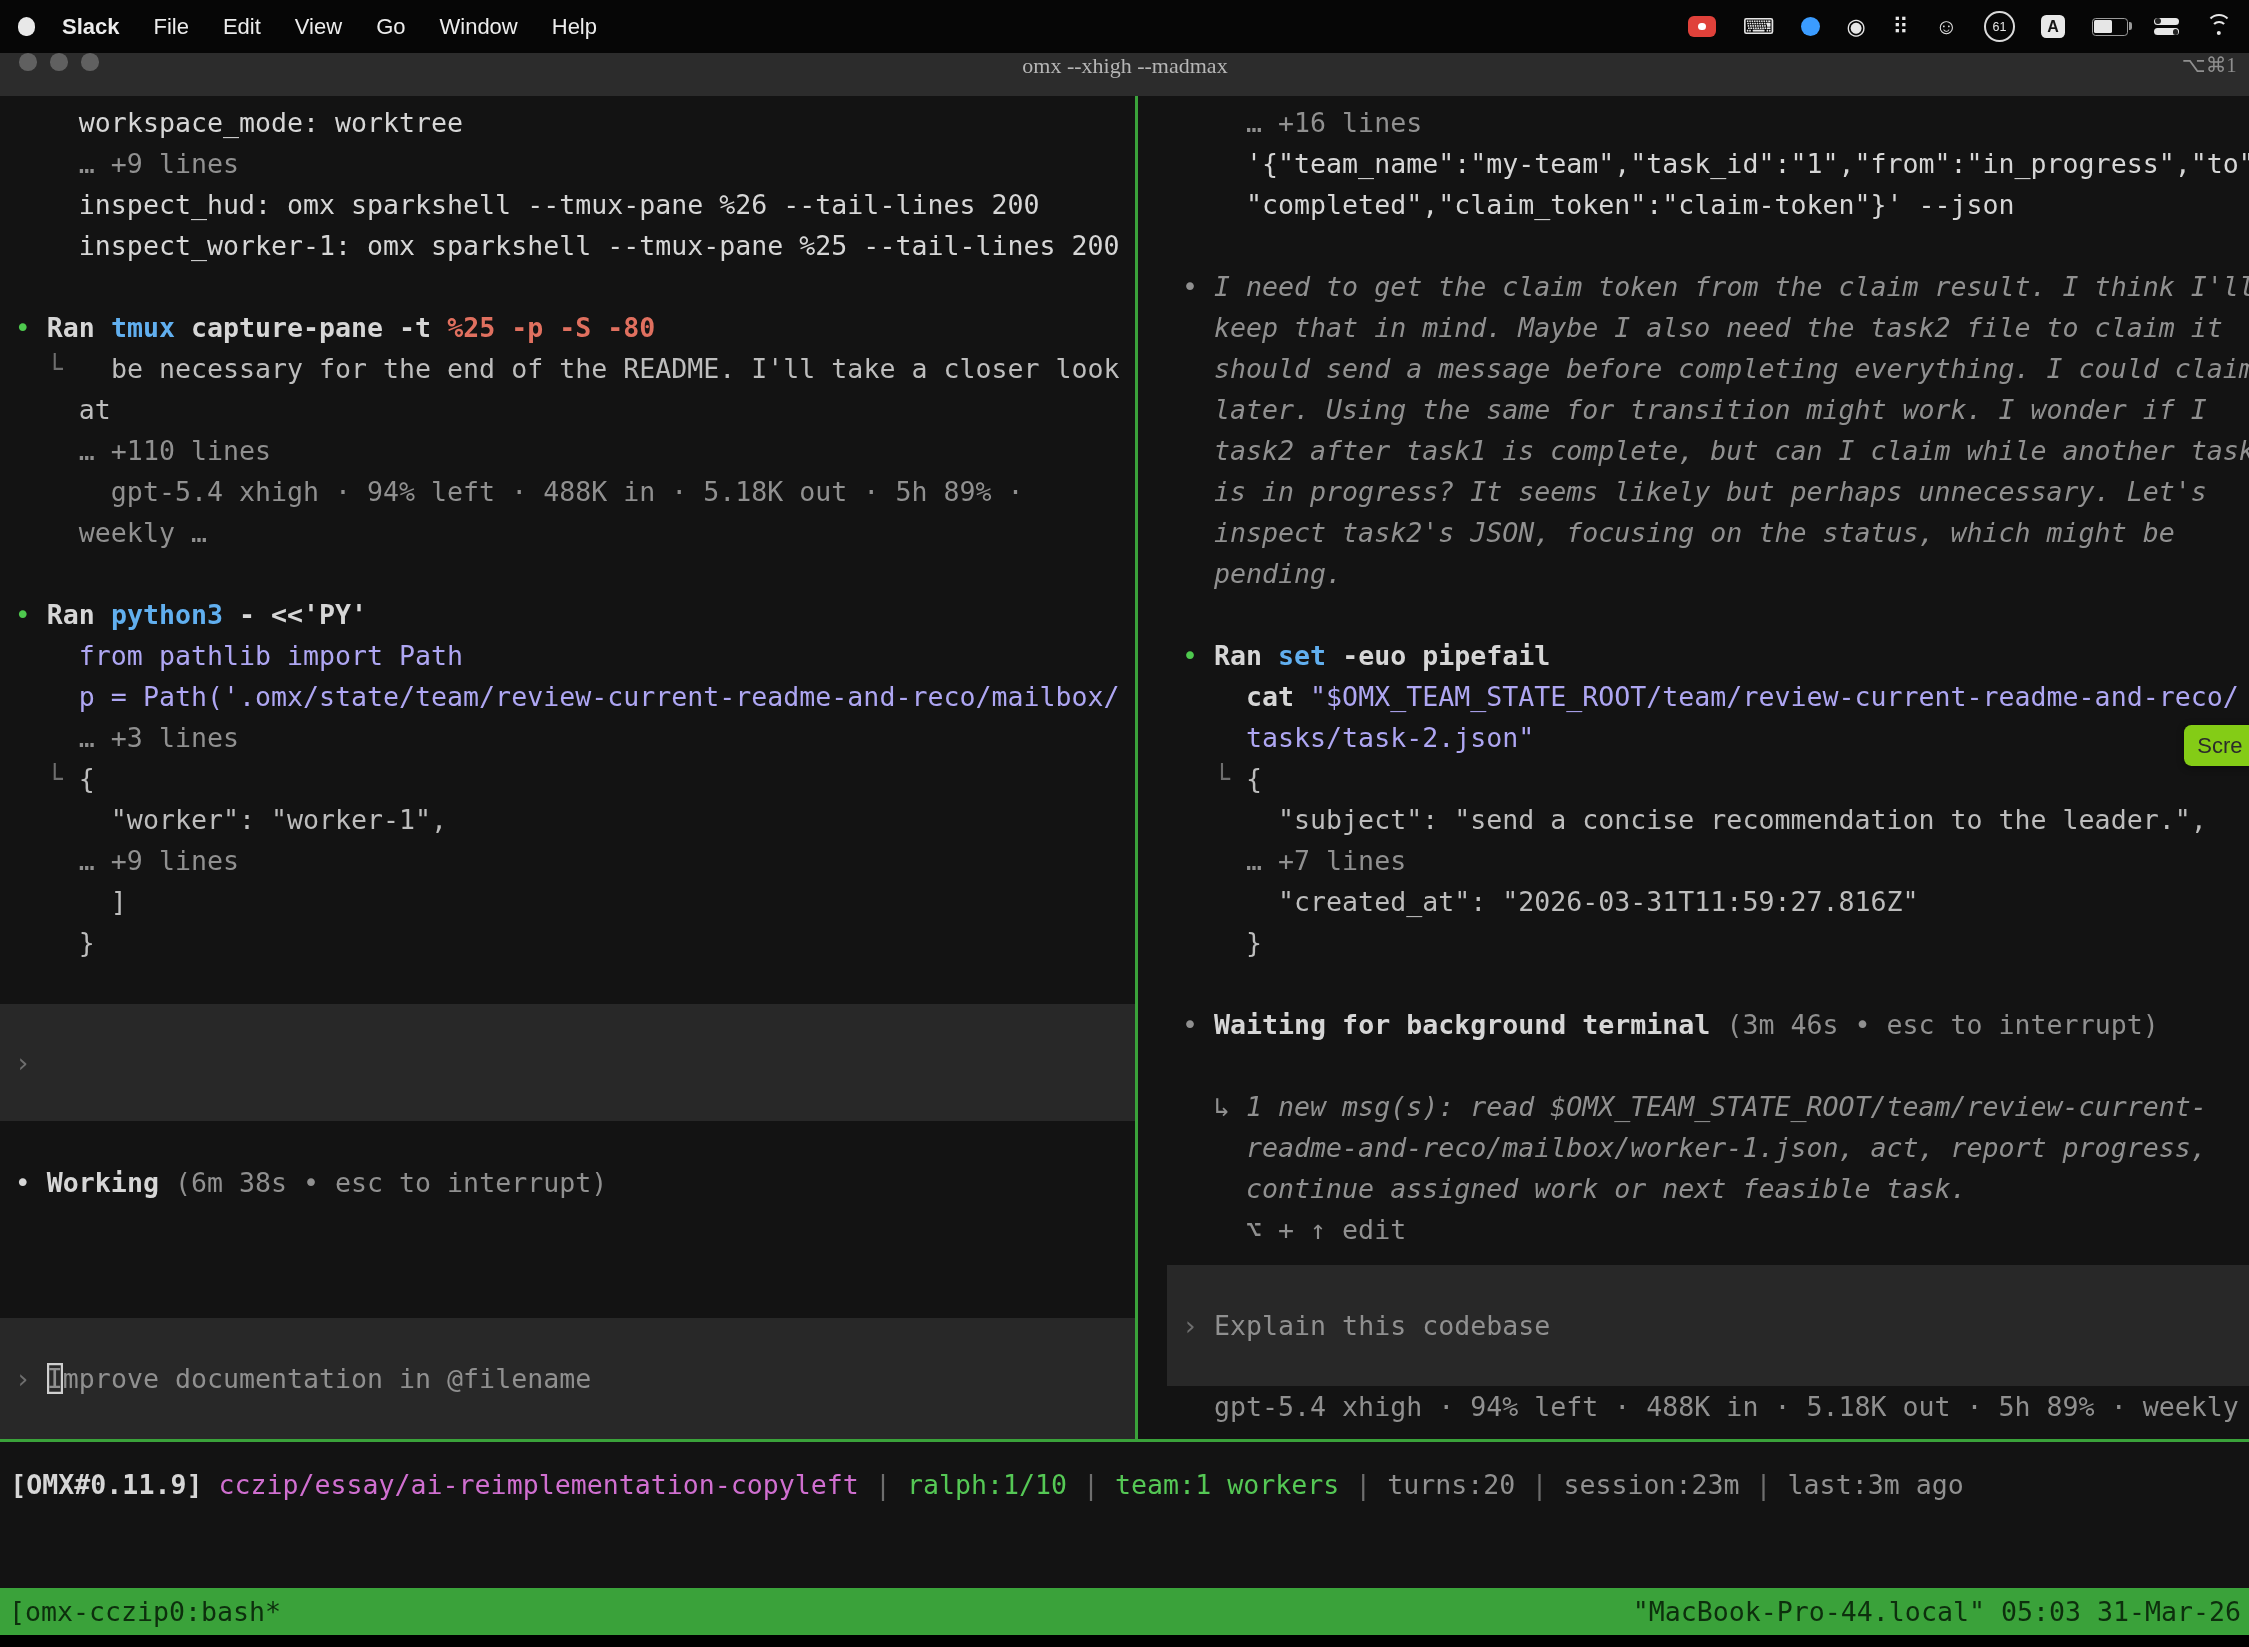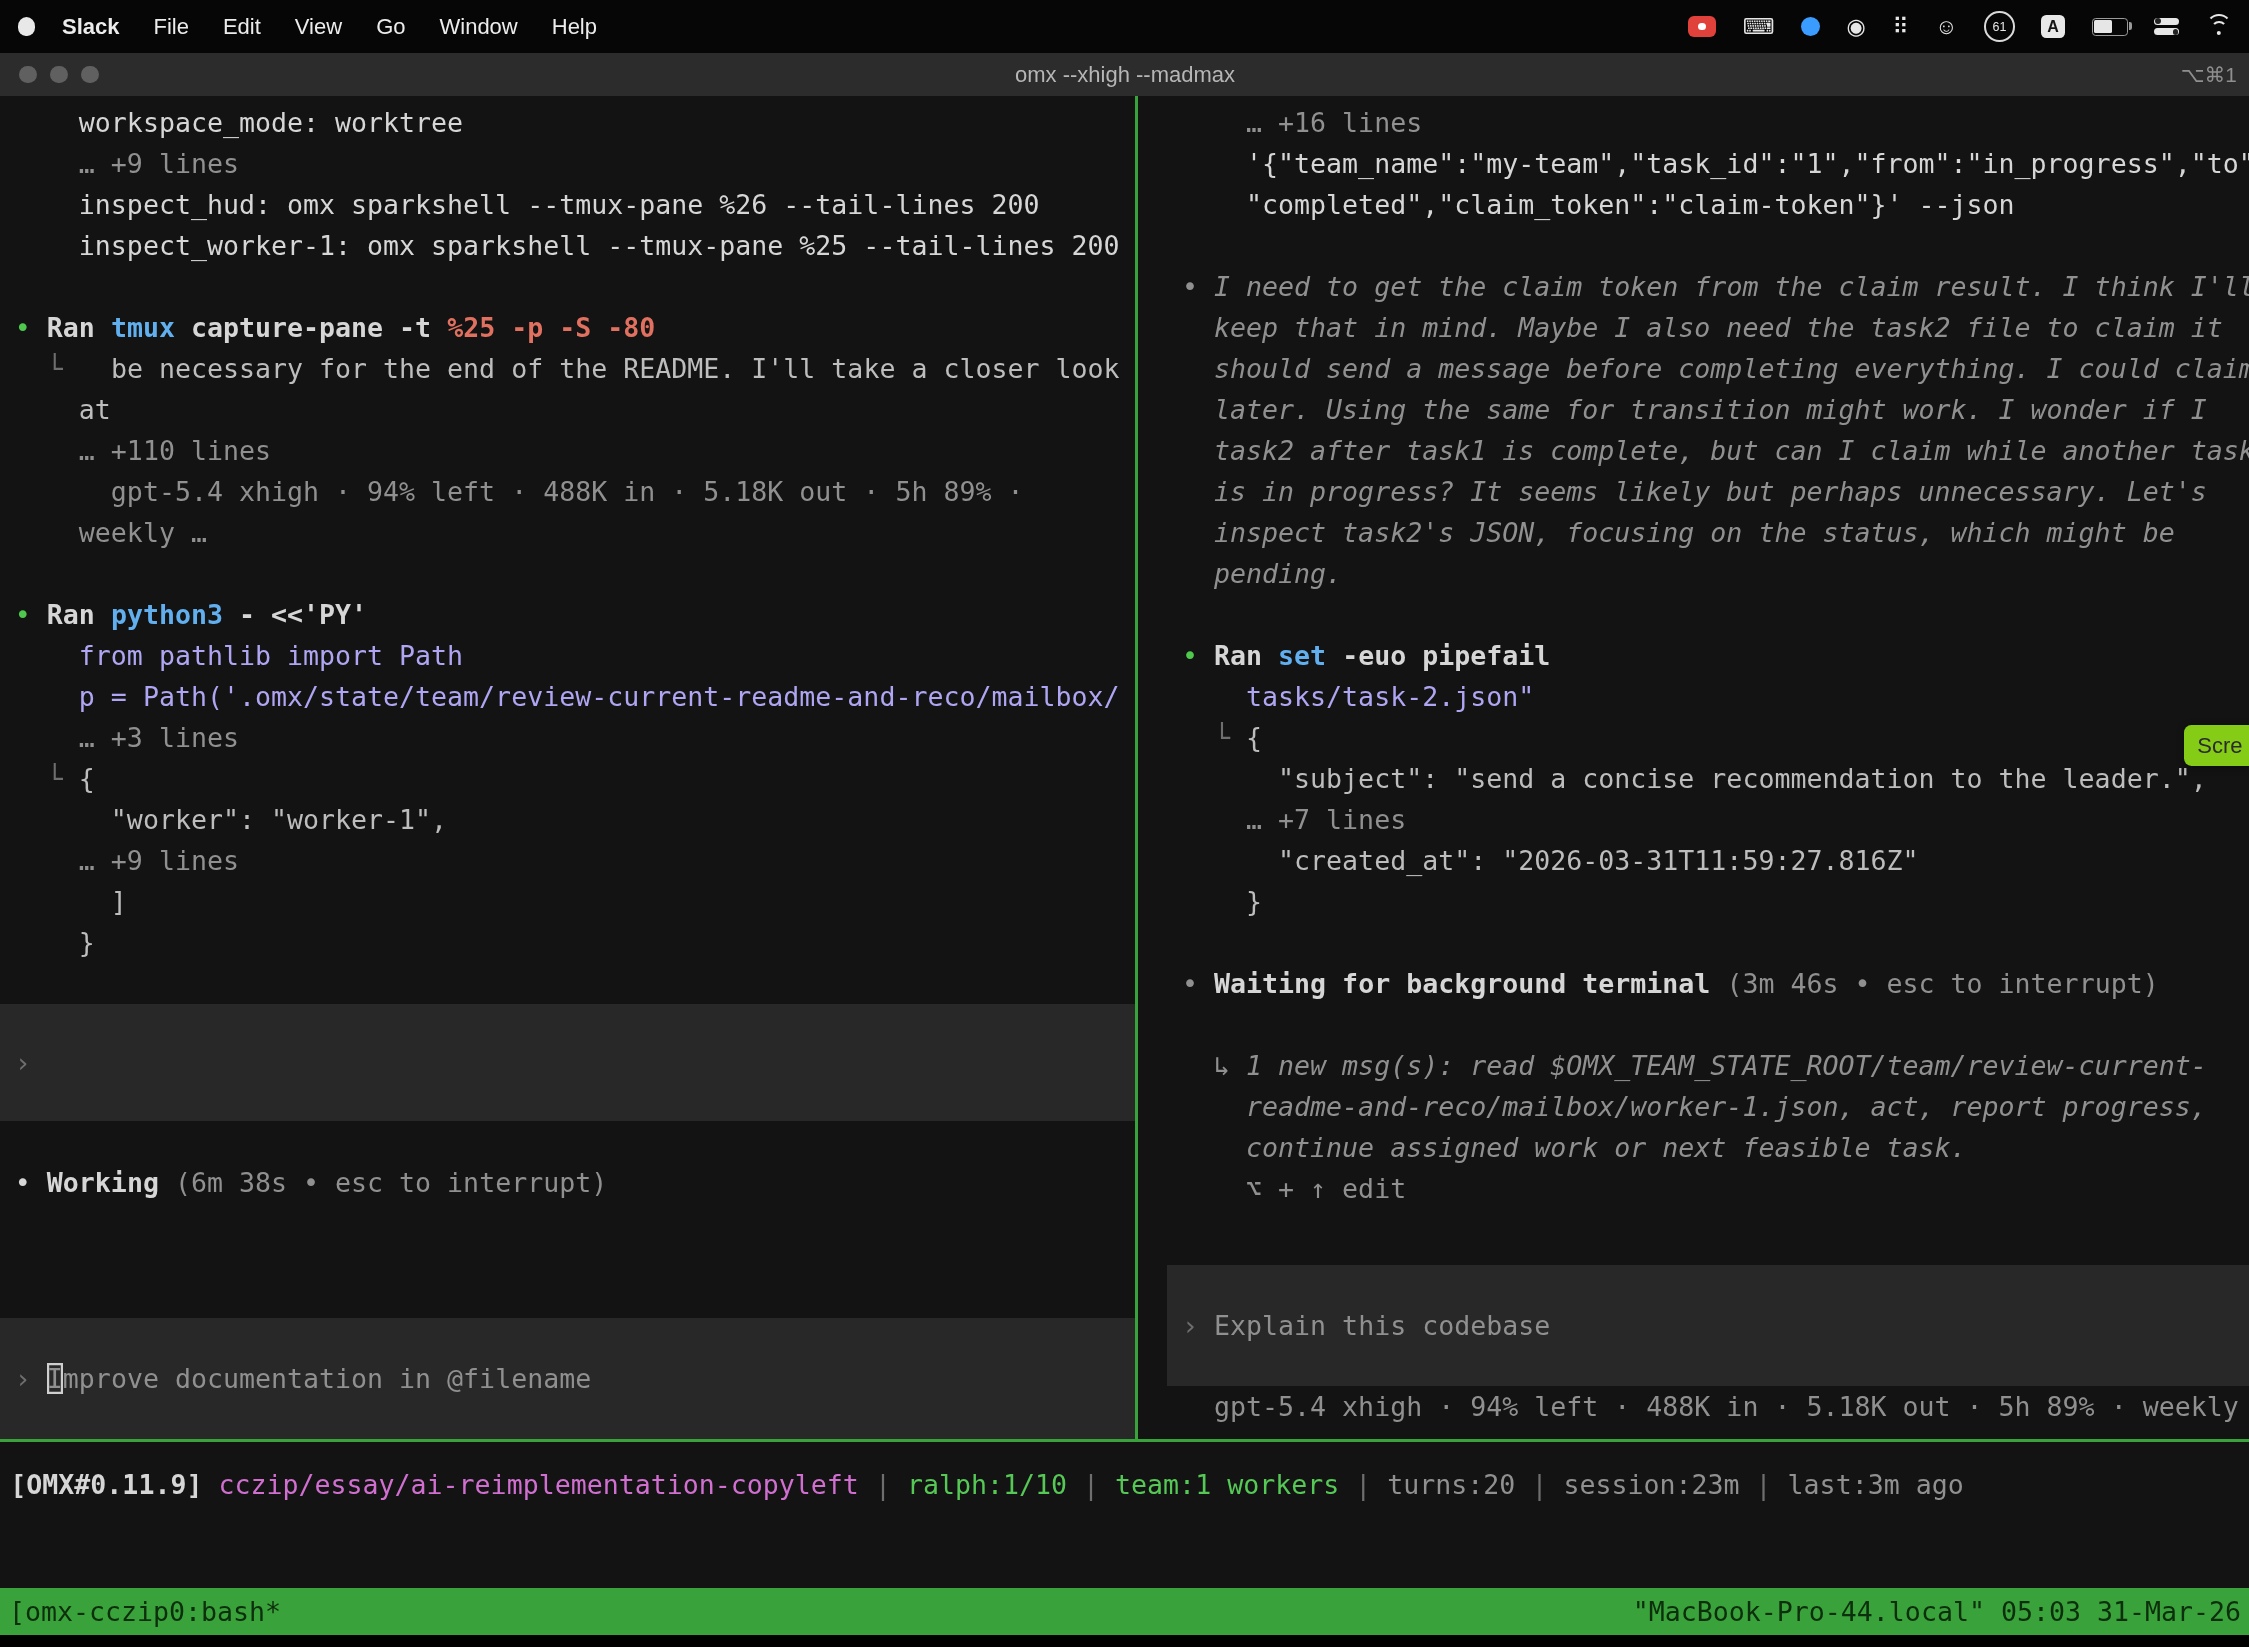--- a/index.html
+++ b/index.html
@@ -24,21 +24,21 @@
   .pill{width:25px;height:7.4px;background:#e6e6e6;border-radius:3.7px;display:block;position:relative;}
   .pill i{position:absolute;left:0.7px;top:0.7px;width:5.9px;height:5.9px;background:#222;border-radius:50%;}
   .p2 i{left:auto;right:0.7px;}
   .wifi{position:relative;width:26.6px;height:20.7px;}
   .warc{position:absolute;left:50%;transform:translateX(-50%);border:2.2px solid transparent;border-top-color:#e6e6e6;border-radius:50%;}
   .w1{width:11.8px;height:11.8px;bottom:0;}
   .w2{width:22px;height:22px;bottom:-3px;}
   .wdot{position:absolute;left:50%;transform:translateX(-50%);bottom:1.5px;width:4.4px;height:4.4px;border-radius:50%;background:#e6e6e6;}
 
   
-  .titlebar{height:43px;background:#2c2c2c;position:relative;display:flex;align-items:center;justify-content:center;}
+  .titlebar{height:43px;background:#2c2c2c;position:relative;display:flex;justify-content:center;font-family:Liberation Serif, serif;}
   .lights{position:absolute;left:19px;display:flex;gap:13.3px;}
   .light{width:17.7px;height:17.7px;border-radius:50%;background:#606060;}
   .wtitle{color:#b6b6b6;font-size:22px;}
   .wshort{position:absolute;right:13.3px;color:#8f8f8f;font-size:20.7px;}
 
   
   .terminal{height:1343px;display:flex;background:#131313;}
   .pane{box-sizing:border-box;height:100%;padding:5.9px 0 0 14.8px;display:flex;flex-direction:column;overflow:hidden;
         font-family:"DejaVu Sans Mono",monospace;font-size:26.6px;color:#d6d6d6;}
   .pane-left{width:1135px;}
@@ -167,20 +167,21 @@
         <div class="tl"><span class="s g">• </span><span class="s g i">I need to get the claim token from the claim result. I think I'll</span></div>
         <div class="tl"><span class="s g i">  keep that in mind. Maybe I also need the task2 file to claim it</span></div>
         <div class="tl"><span class="s g i">  should send a message before completing everything. I could claim</span></div>
         <div class="tl"><span class="s g i">  later. Using the same for transition might work. I wonder if I</span></div>
         <div class="tl"><span class="s g i">  task2 after task1 is complete, but can I claim while another task</span></div>
         <div class="tl"><span class="s g i">  is in progress? It seems likely but perhaps unnecessary. Let's</span></div>
         <div class="tl"><span class="s g i">  inspect task2's JSON, focusing on the status, which might be</span></div>
         <div class="tl"><span class="s g i">  pending.</span></div>
         <div class="tl">&nbsp;</div>
         <div class="tl"><span class="s grn">• </span><span class="s d b">Ran </span><span class="s blu b">set </span><span class="s d b">-euo pipefail</span></div>
+        <div class="tl"><span class="s d b">    cat </span><span class="s lav">"$OMX_TEAM_STATE_ROOT/team/review-current-readme-and-reco/</span></div>
         <div class="tl"><span class="s lav">    tasks/task-2.json"</span></div>
         <div class="tl"><span class="s gg">  └ </span><span class="s o">{</span></div>
         <div class="tl"><span class="s o">      "subject": "send a concise recommendation to the leader.",</span></div>
         <div class="tl"><span class="s g">    … +7 lines</span></div>
         <div class="tl"><span class="s o">      "created_at": "2026-03-31T11:59:27.816Z"</span></div>
         <div class="tl"><span class="s o">    }</span></div>
         <div class="tl">&nbsp;</div>
         <div class="tl"><span class="s g">• </span><span class="s d b">Waiting for background terminal </span><span class="s g">(3m 46s • esc to interrupt)</span></div>
         <div class="tl">&nbsp;</div>
         <div class="tl"><span class="s g">  ↳ </span><span class="s g i">1 new msg(s): read $OMX_TEAM_STATE_ROOT/team/review-current-</span></div>

